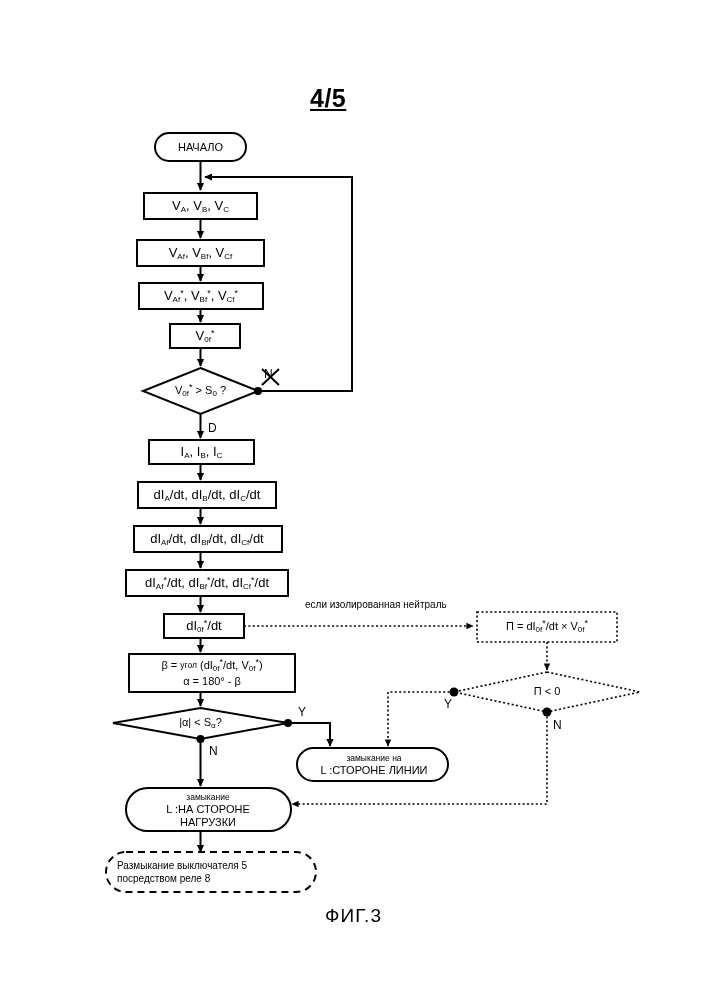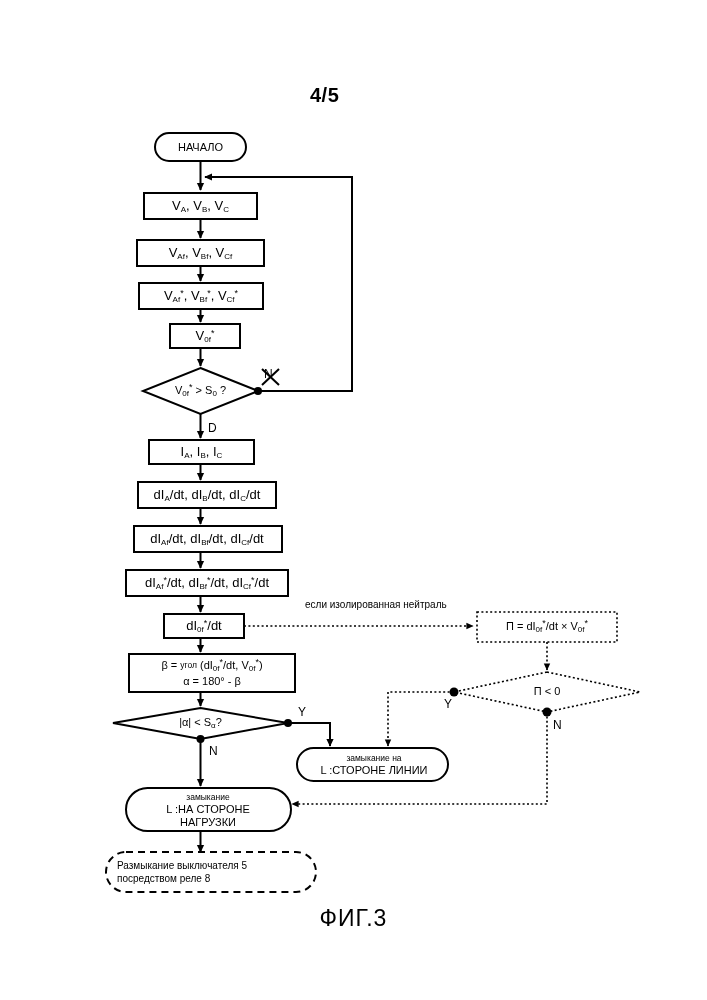--- a/index.html
+++ b/index.html
@@ -1,20 +1,20 @@
 <!DOCTYPE html>
 <html><head>
 <meta charset="utf-8">
 <style>
   html,body{margin:0;padding:0;background:#ffffff;}
   body{width:707px;height:1000px;font-family:"Liberation Sans",sans-serif;color:#000;position:relative;overflow:hidden;}
   #stage{position:relative;width:707px;height:1000px;}
   svg#diagram{position:absolute;left:0;top:0;width:707px;height:1000px;}
-  .pagenum{position:absolute;left:310px;top:84px;font-size:20px;font-weight:bold;letter-spacing:.5px;}
-  .figcap{position:absolute;left:0;top:905px;width:707px;text-align:center;font-size:23px;letter-spacing:1px;}
+  .pagenum{position:absolute;left:310px;top:84px;font-size:25px;font-weight:bold;letter-spacing:.5px;text-decoration:underline;}
+  .figcap{position:absolute;left:0;top:905px;width:707px;text-align:center;font-size:19px;letter-spacing:1px;}
   text{font-family:"Liberation Sans",sans-serif;fill:#000;}
   .bt{font-size:13px;text-anchor:middle;dominant-baseline:middle;}
   .bt-sm{font-size:11px;text-anchor:middle;dominant-baseline:middle;}
   .bt-xs{font-size:8.5px;text-anchor:middle;dominant-baseline:middle;}
   .lbl{font-size:12px;}
   .sub{font-size:8px;}
   .sup{font-size:9px;}
   .note{font-size:10px;}
   .solid{fill:#fff;stroke:#000;stroke-width:2;}
   .dotbox{fill:#fff;stroke:#000;stroke-width:1.6;stroke-dasharray:2 2.4;}

